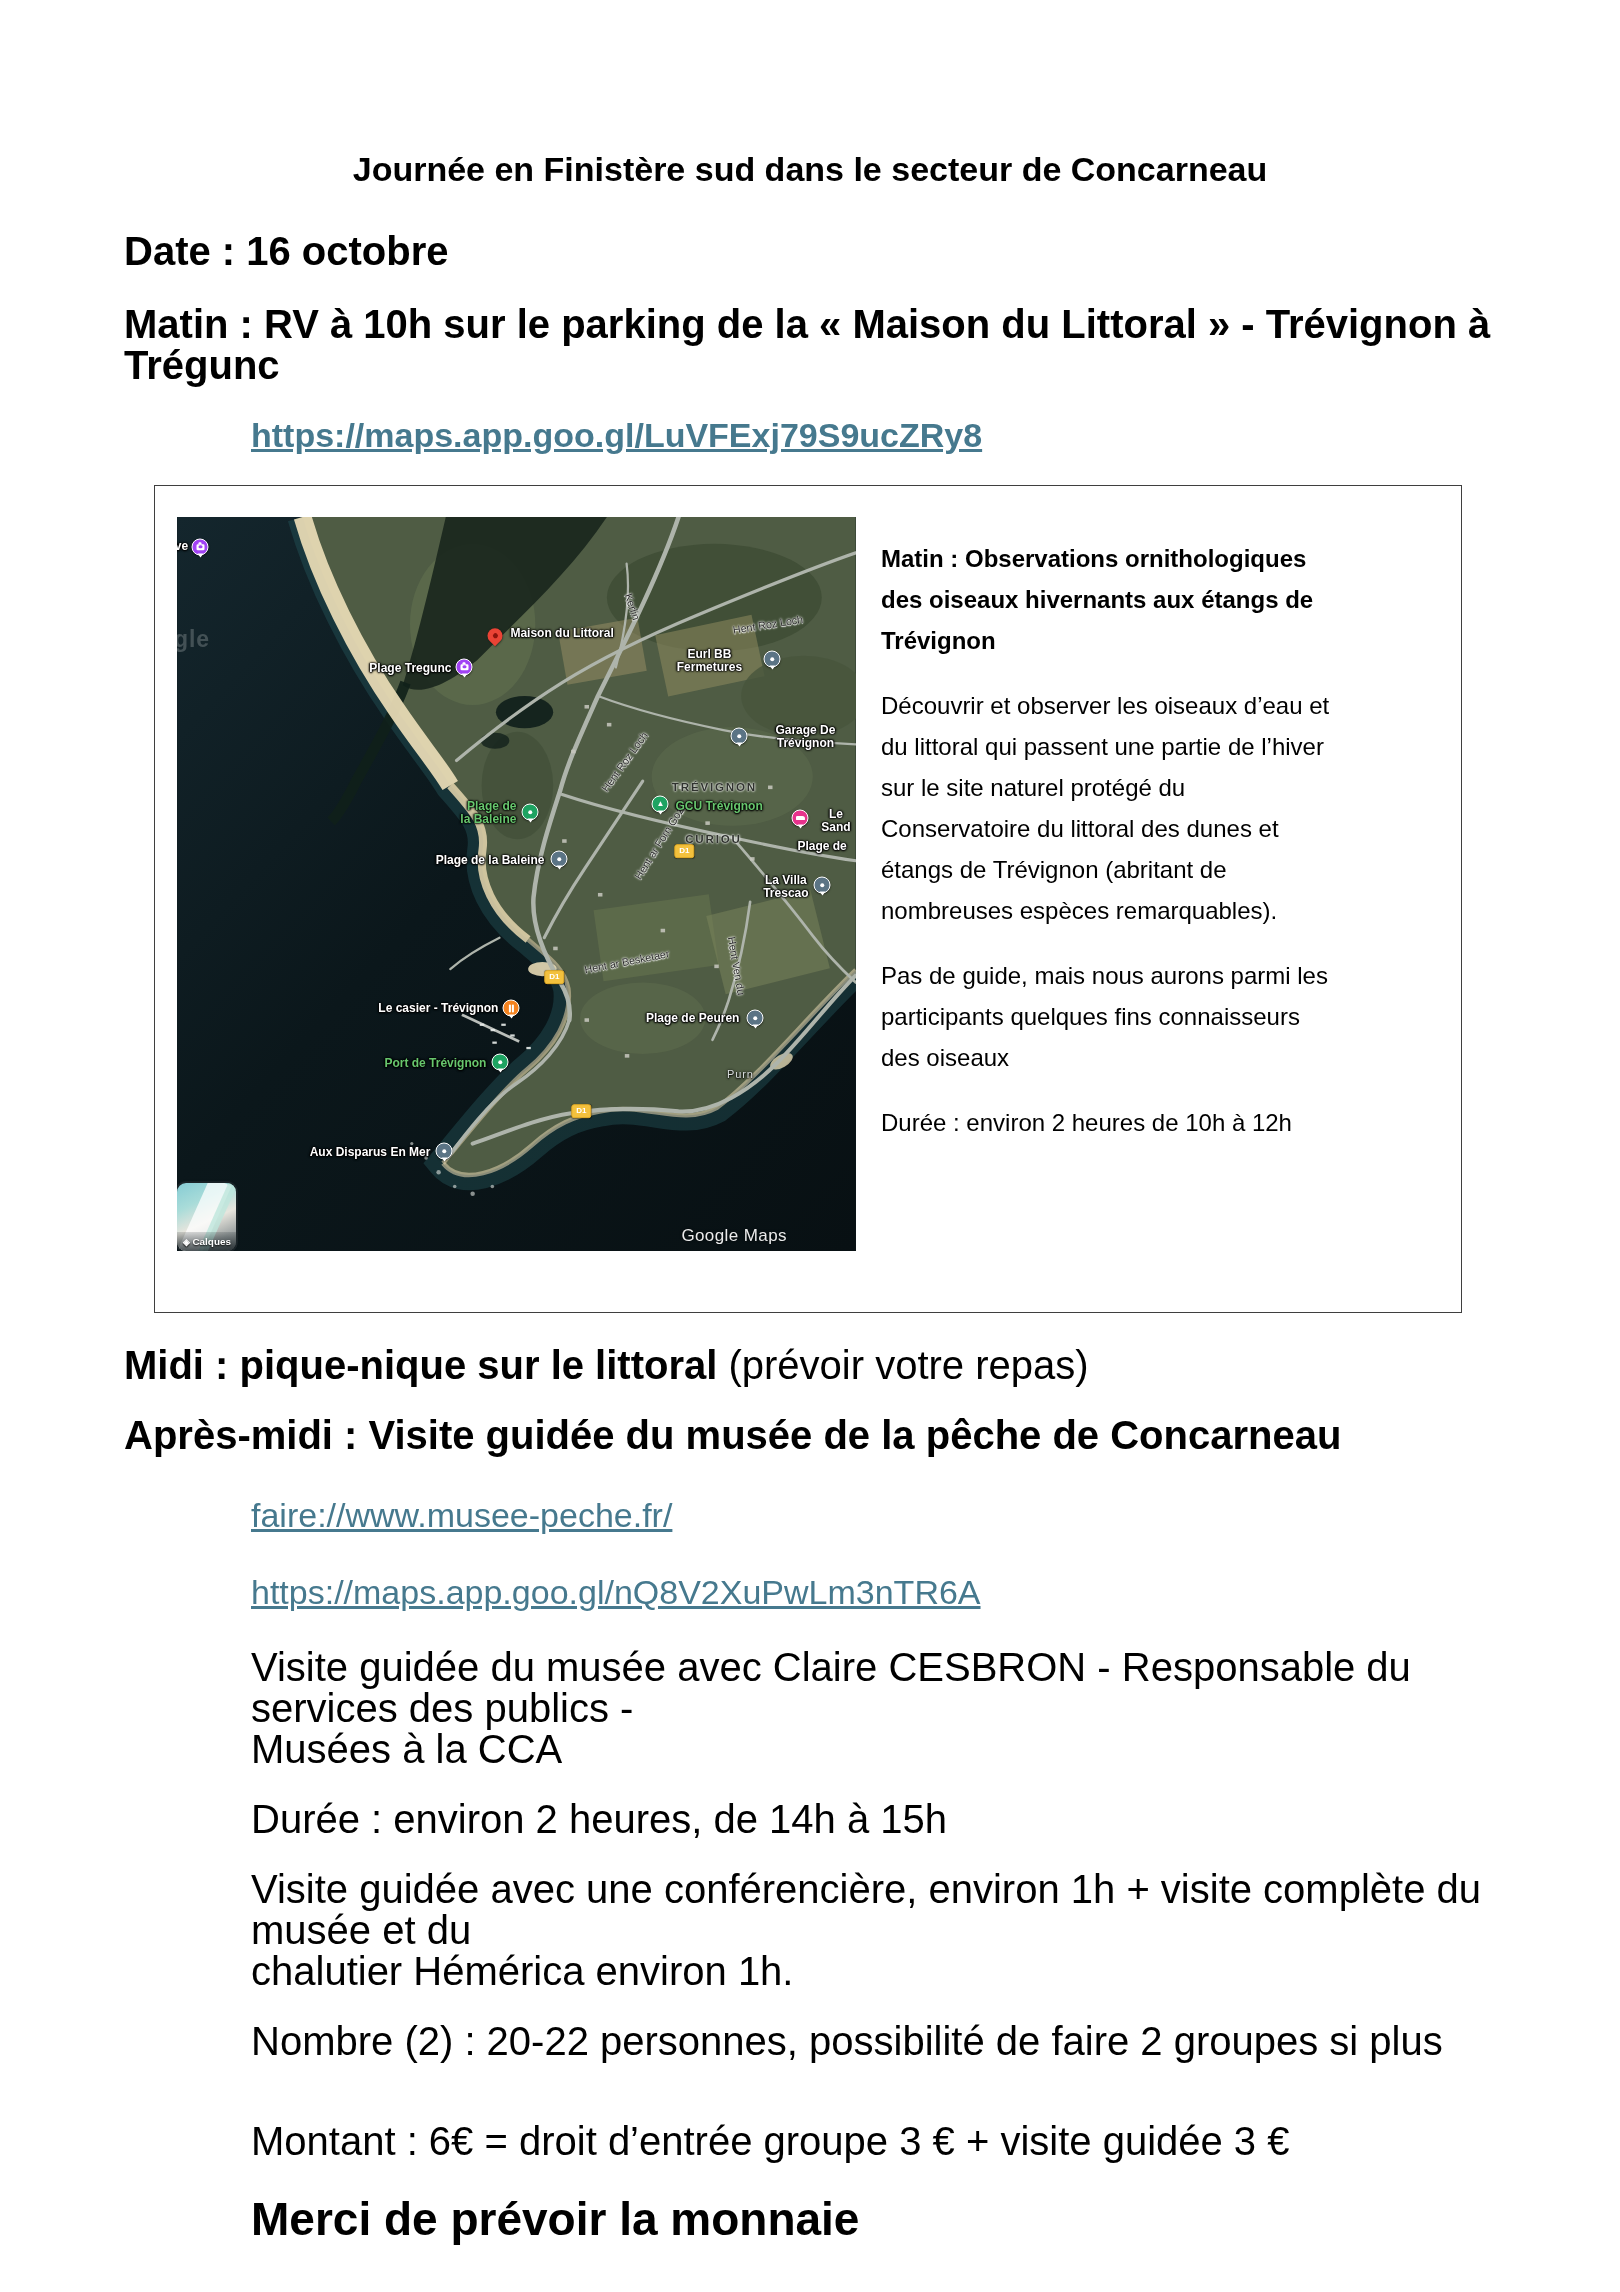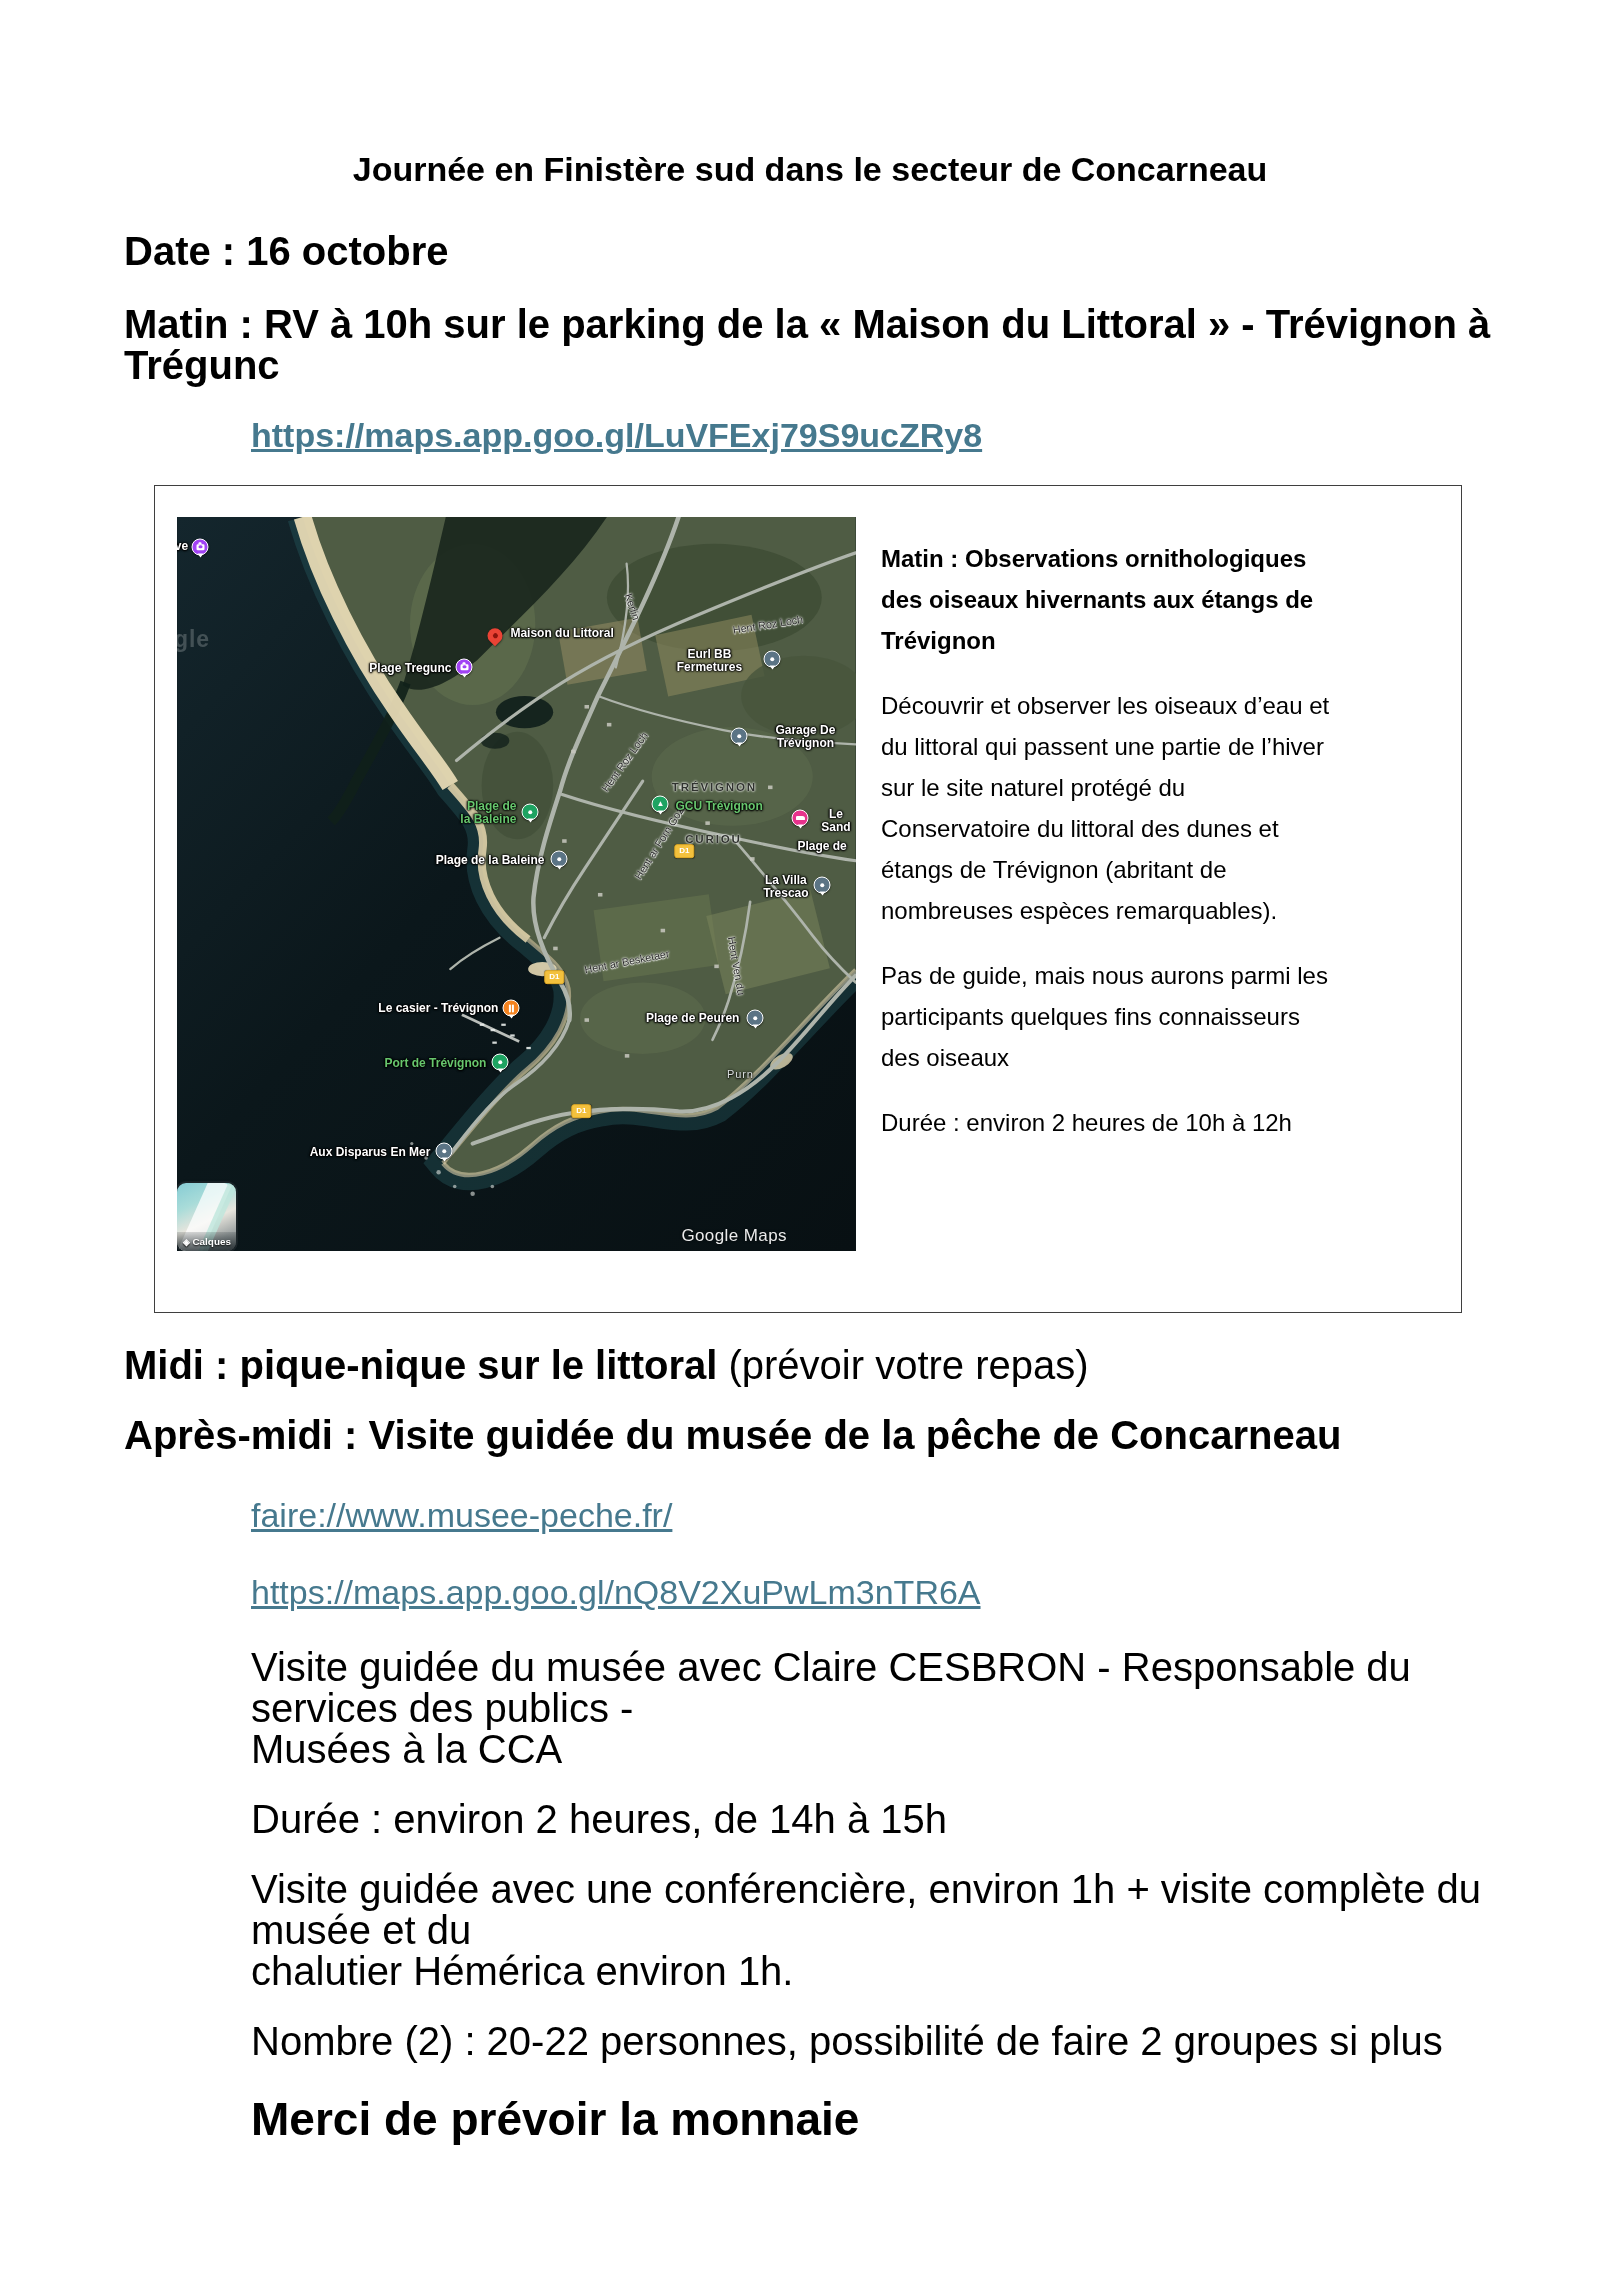--- a/index.html
+++ b/index.html
@@ -347,18 +347,19 @@
     <div class="p pre indent" style="margin-top:34px;">Visite guidée du musée avec Claire CESBRON - Responsable du services des publics -
 Musées à la CCA</div>
 
     <div class="p indent">Durée : environ 2 heures, de 14h à 15h</div>
 
     <div class="p pre indent">Visite guidée avec une conférencière, environ 1h + visite complète du musée et du
 chalutier Hémérica environ 1h.</div>
 
     <div class="p indent">Nombre (2) : 20-22 personnes, possibilité de faire 2 groupes si plus</div>
 
+    <div class="p indent montant-gap">Montant : 6€ = droit d’entrée groupe 3 € + visite guidée 3 €</div>
 
     <div class="closing">Merci de prévoir la monnaie</div>
 
   </div>
 </div>
 
 
 </body></html>

